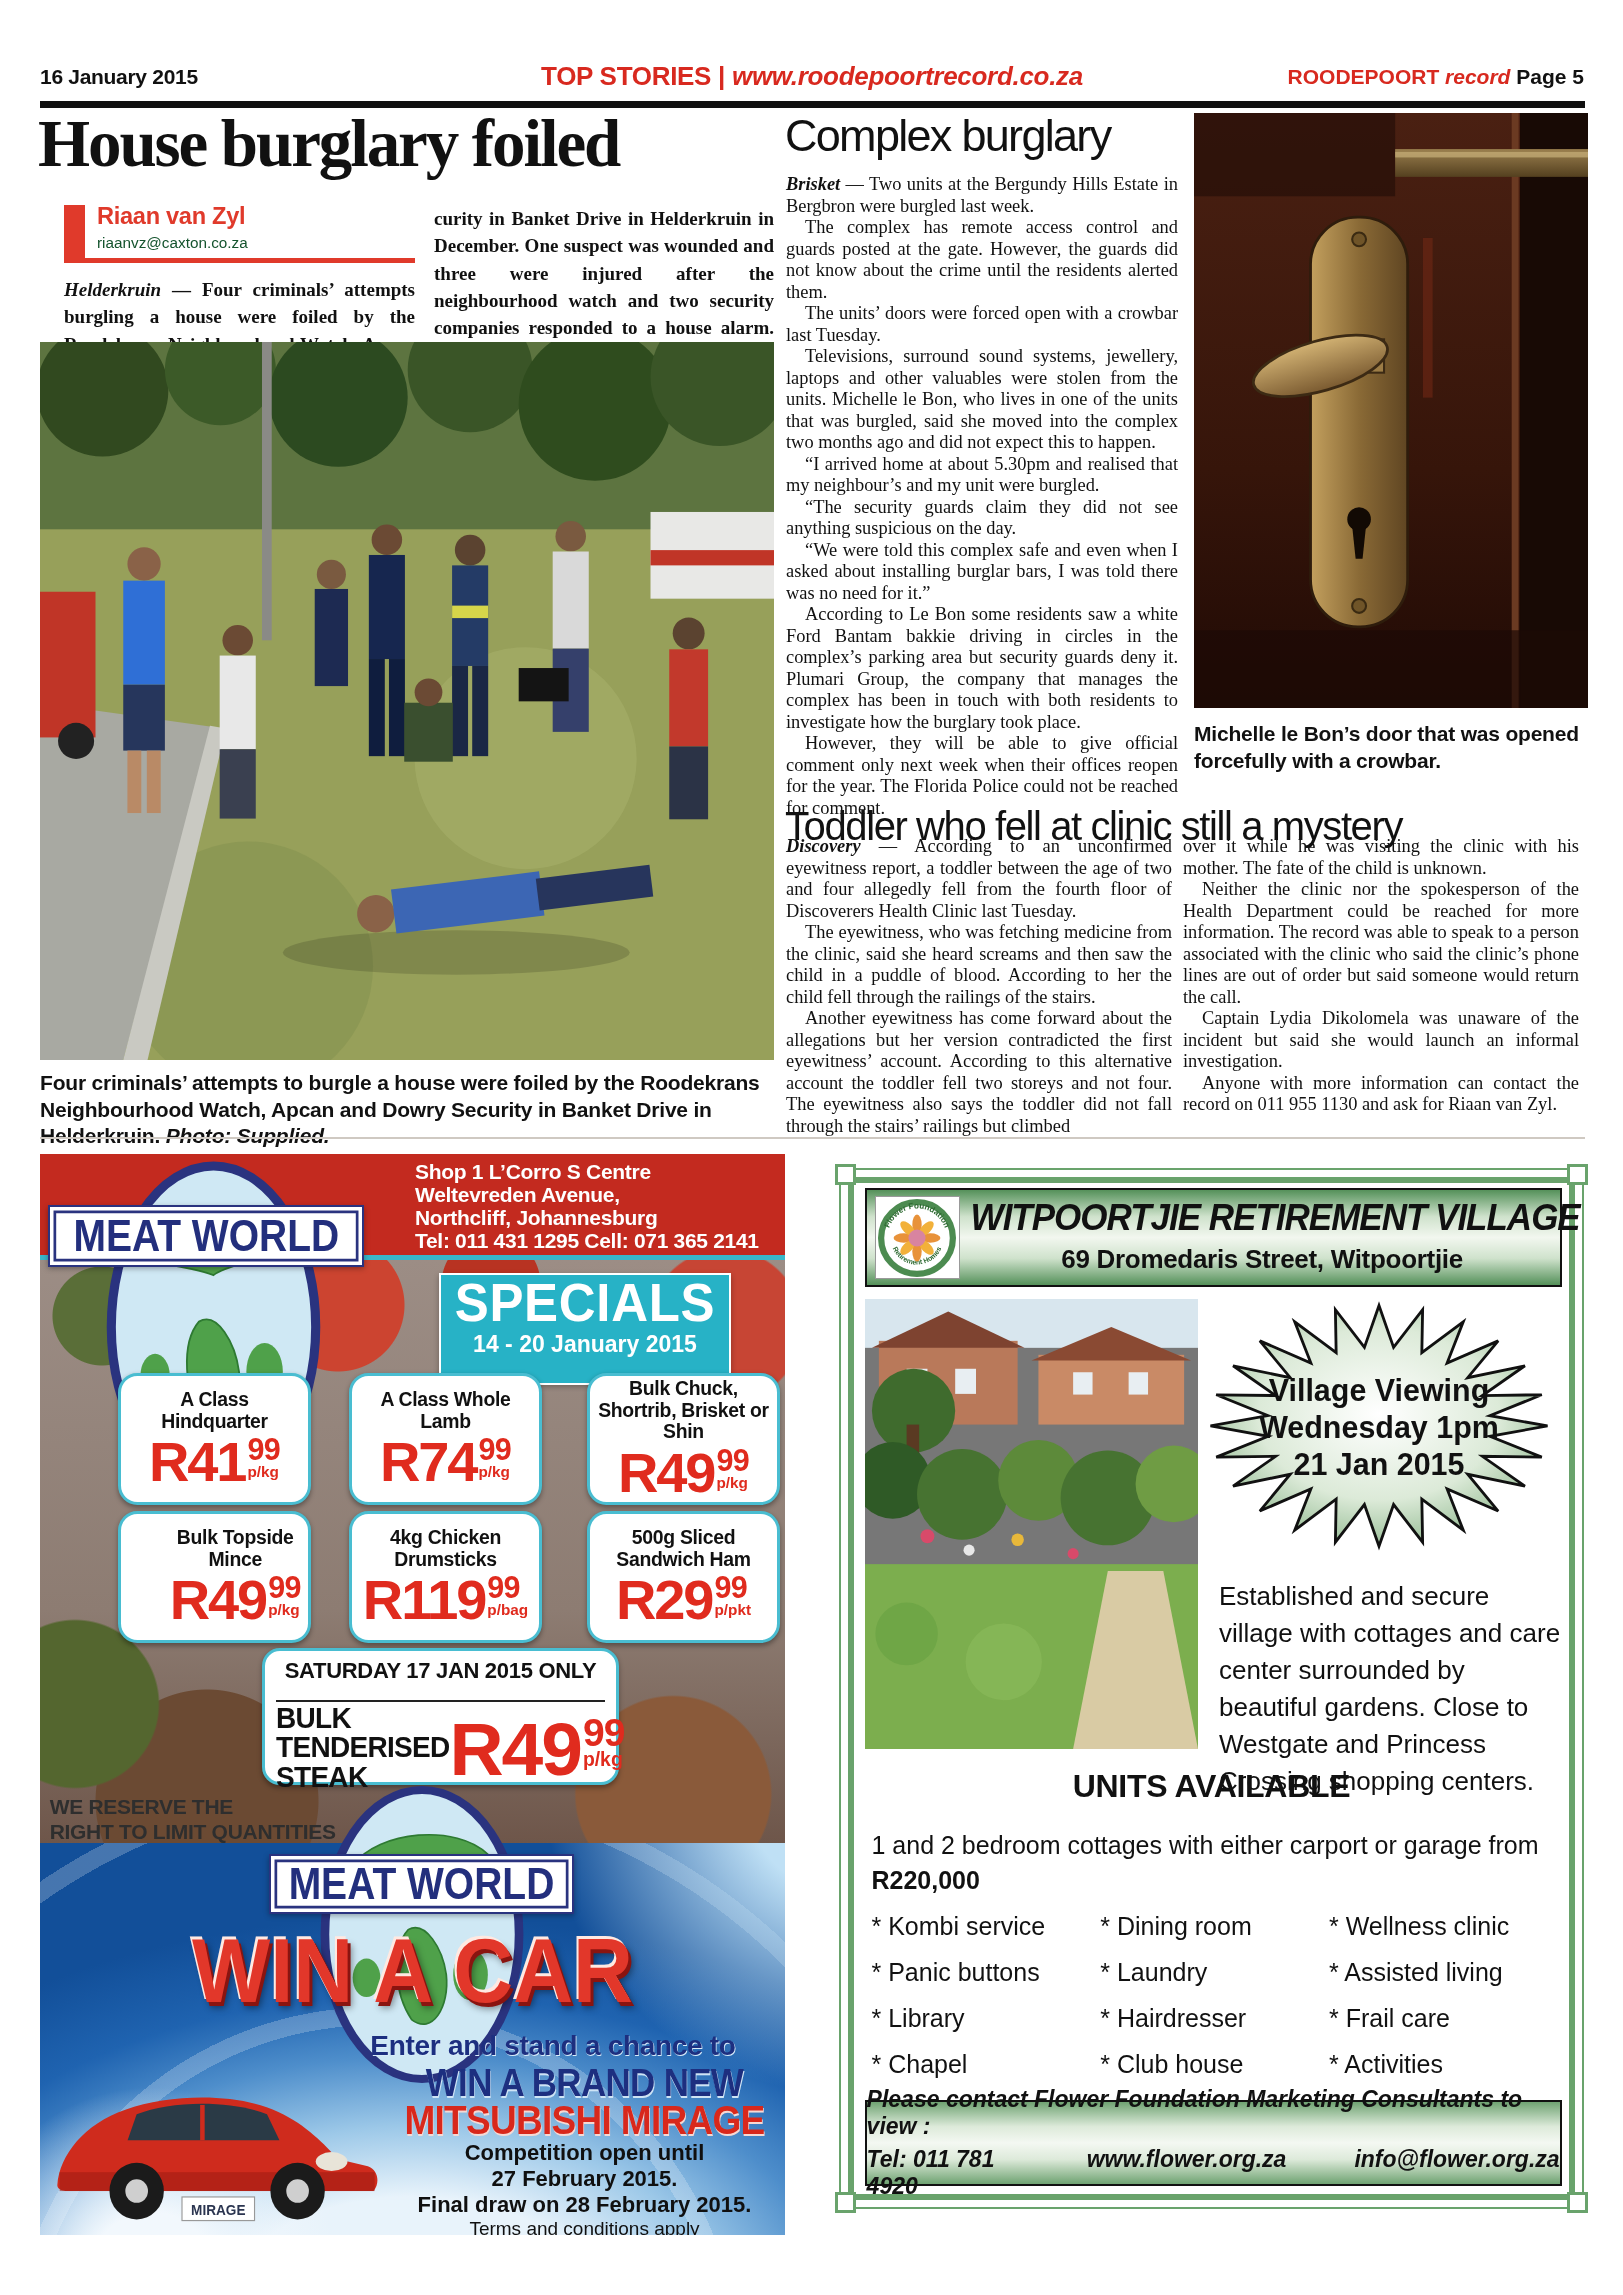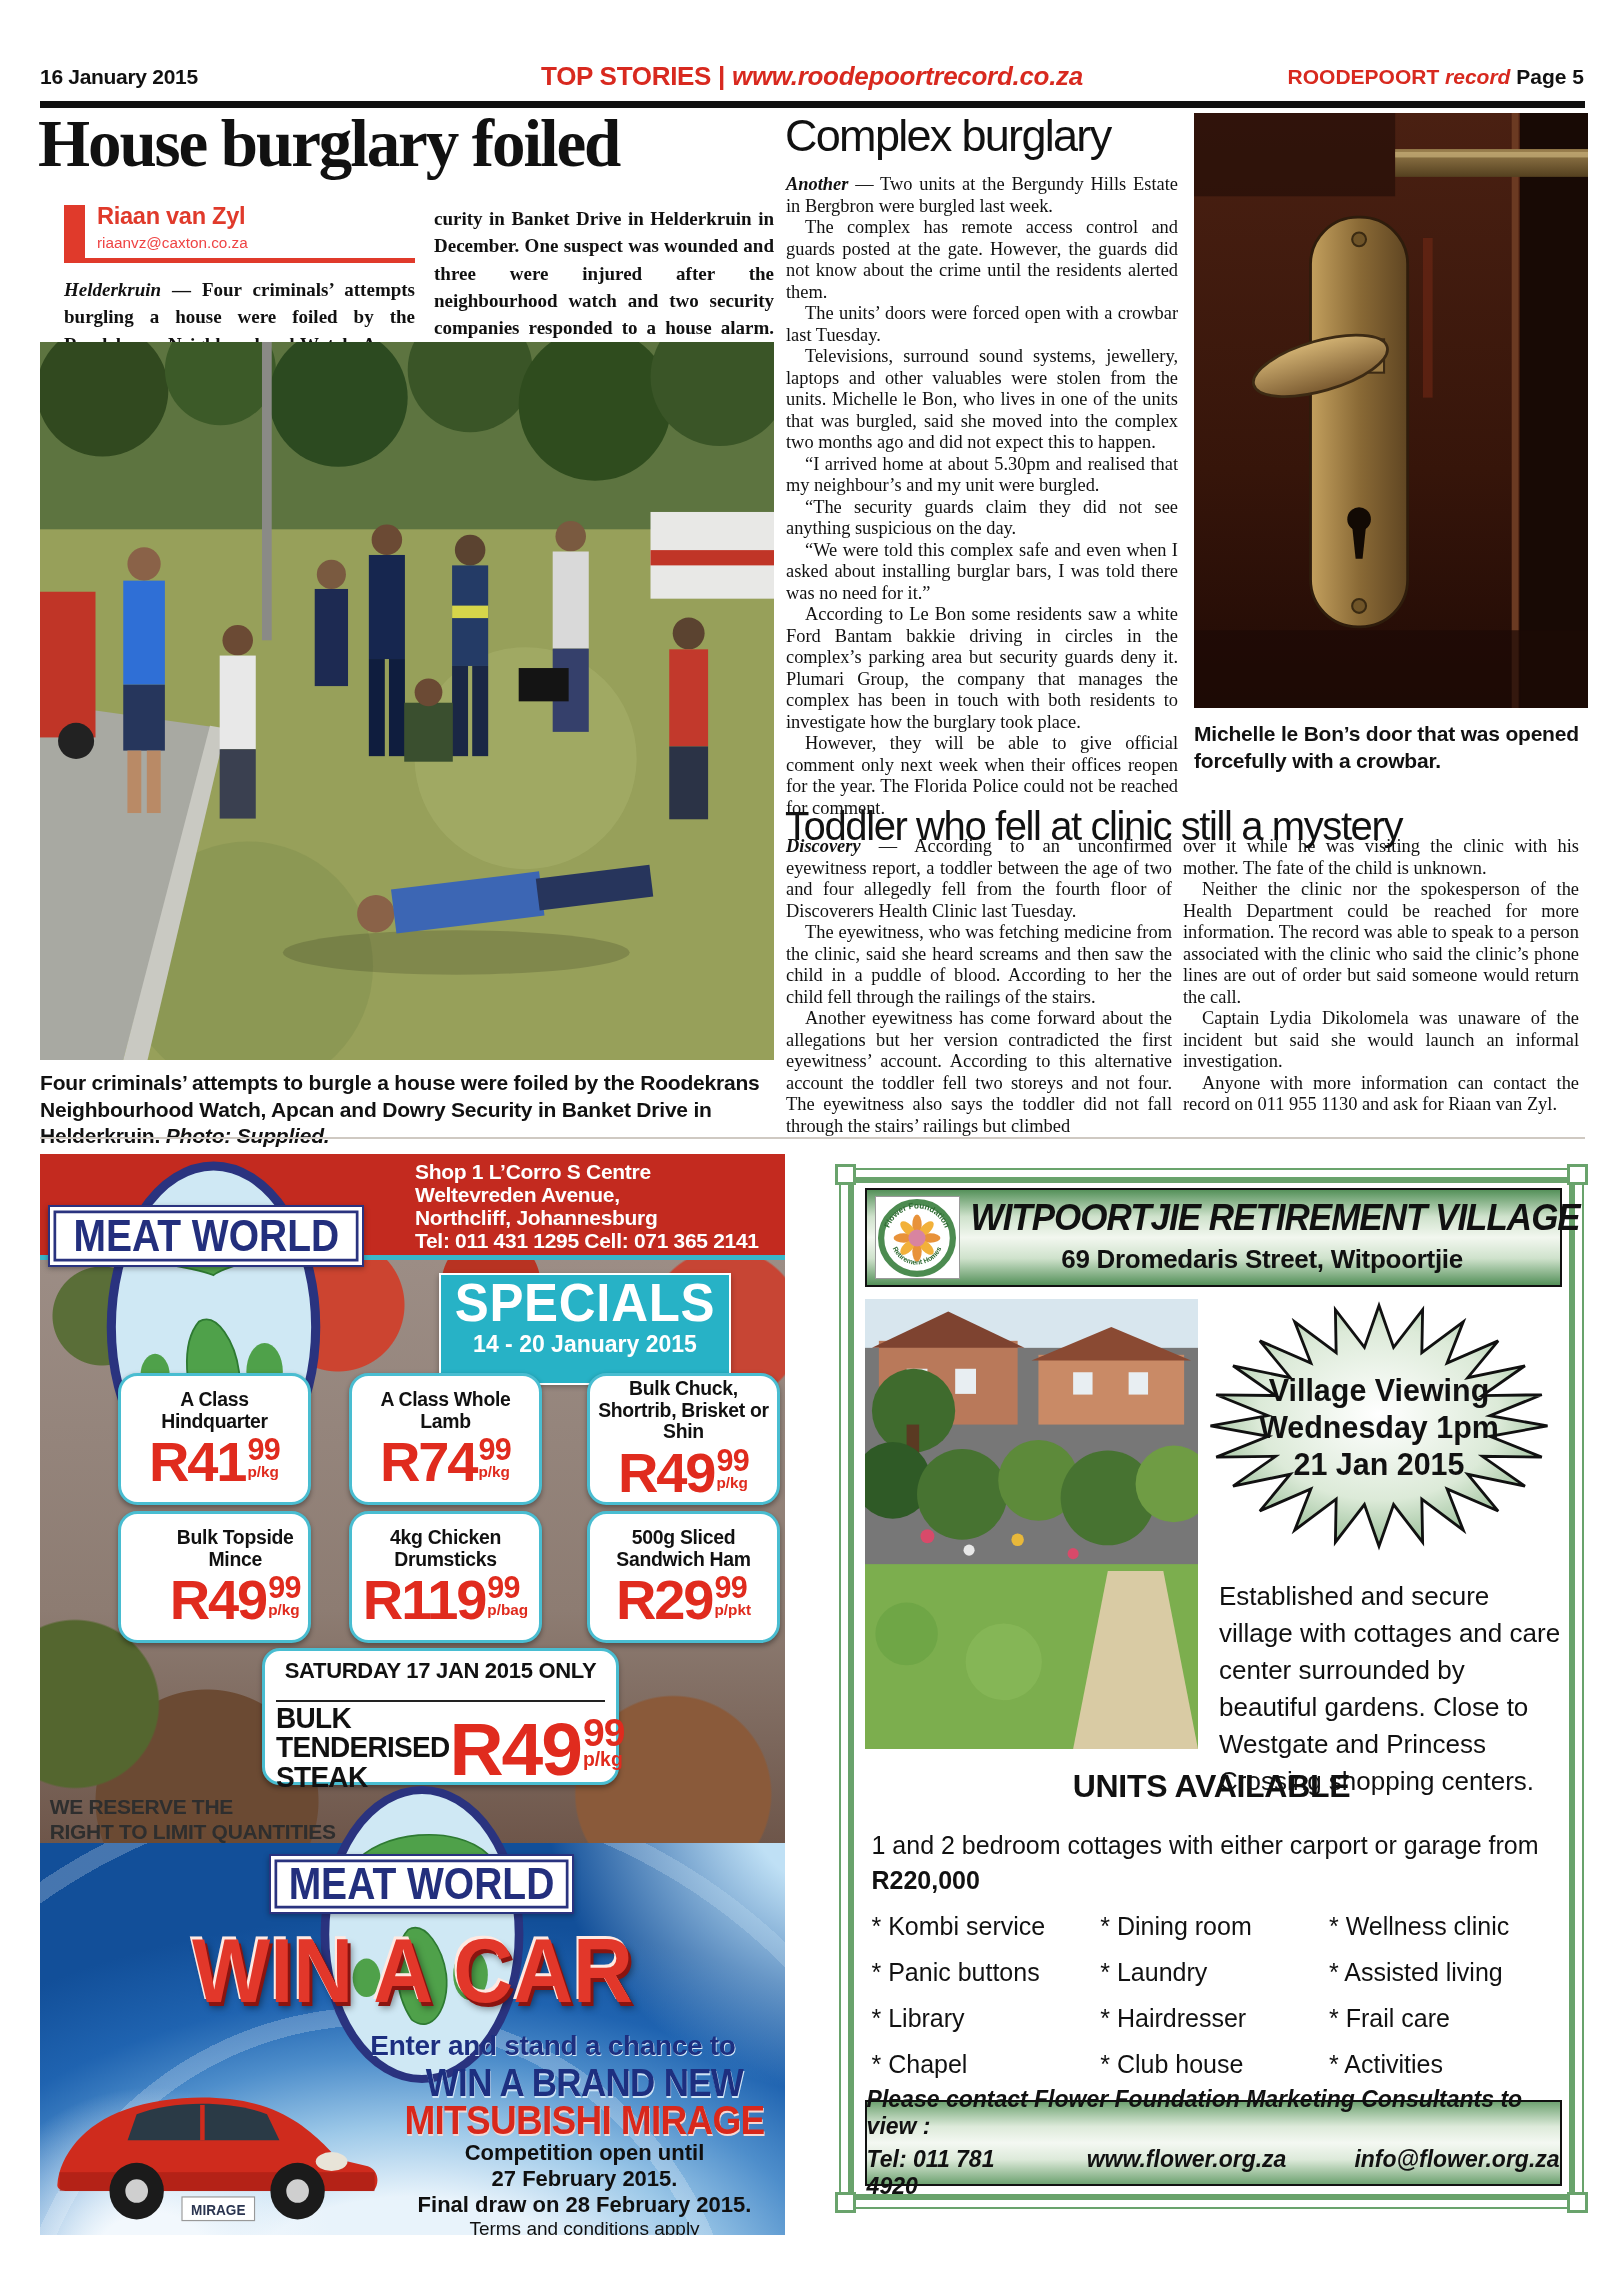--- a/index.html
+++ b/index.html
@@ -18,21 +18,21 @@
   .hdr-center .site { font-style:italic; }
   .hdr-right { right:40px; top:65px; font-size:21px; font-weight:bold; text-align:right; }
   .hdr-right .brand { color:#d8291f; }
   .hdr-right .brand-it { color:#d8291f; font-style:italic; font-weight:bold; }
   .hdr-rule { left:40px; top:101px; width:1545px; height:4.2px; border-top:5.6px solid #101010; border-bottom:2.1px solid #101010; }
 
   
   .house-headline { left:38px; top:110px; width:737px; font-weight:bold; font-size:67px; line-height:1.0; letter-spacing:-2.1px; }
   .byline-bar { left:64px; top:205px; width:21px; height:58px; background:#e03a2b; }
   .byline-name { left:97px; top:203px; font-size:23.6px; font-weight:bold; color:#e03a2b; letter-spacing:-0.3px; }
-  .byline-email { left:97px; top:234px; font-size:15.3px; color:#ef4444; }
+  .byline-email { left:97px; top:234px; font-size:15.3px; color:#14532d; }
   .byline-rule { left:64px; top:258px; width:351px; height:4.9px; background:#e03a2b; }
   .intro { font-family:"Liberation Serif", serif; font-weight:bold; font-size:19px; line-height:1.44; text-align:justify; }
   .intro-left { left:64px; top:276px; width:351px; }
   .intro-right { left:434px; top:205px; width:340px; }
   .dateline { font-style:italic; }
   .photo-frame { background:#777; }
   .caption { font-weight:bold; font-size:21px; line-height:1.27; letter-spacing:-0.2px; }
   .caption .ital { font-style:italic; }
   .caption1 { left:40px; top:1070px; width:734px; }
   .caption2 { left:1194px; top:721px; width:394px; }
@@ -221,21 +221,21 @@
           <circle cx="-20" cy="32" r="27" fill="#8a6248"></circle>
           <rect x="6" y="0" width="215" height="64" fill="#3c66b4"></rect>
           <rect x="215" y="10" width="165" height="46" fill="#27355c"></rect>
         </g>
     </svg>
   </div>
   <div class="abs caption caption1"><span>Four criminals’ attempts to burgle a house were foiled by the Roodekrans Neighbourhood Watch, Apcan and Dowry Security in Banket Drive in Helderkruin. </span><span class="ital">Photo: Supplied.</span></div>
 
   <div class="abs complex-headline">Complex burglary</div>
   <div class="abs news-body complex-body">
-    <p><span class="dateline serif" style="font-weight:bold;">Another</span><span> — Two units at the Bergundy Hills Estate in Bergbron were burgled last week.</span></p>
+    <p><span class="dateline serif" style="font-weight:bold;">Brisket</span><span> — Two units at the Bergundy Hills Estate in Bergbron were burgled last week.</span></p>
     <p>The complex has remote access control and guards posted at the gate. However, the guards did not know about the crime until the residents alerted them.</p>
     <p>The units’ doors were forced open with a crowbar last Tuesday.</p>
     <p>Televisions, surround sound systems, jewellery, laptops and other valuables were stolen from the units. Michelle le Bon, who lives in one of the units that was burgled, said she moved into the complex two months ago and did not expect this to happen.</p>
     <p>“I arrived home at about 5.30pm and realised that my neighbour’s and my unit were burgled.</p>
     <p>“The security guards claim they did not see anything suspicious on the day.</p>
     <p>“We were told this complex safe and even when I asked about installing burglar bars, I was told there was no need for it.”</p>
     <p>According to Le Bon some residents saw a white Ford Bantam bakkie driving in circles in the complex’s parking area but security guards deny it. Plumari Group, the company that manages the complex has been in touch with both residents to investigate how the burglary took place.</p>
     <p>However, they will be able to give official comment only next week when their offices reopen for the year. The Florida Police could not be reached for comment.</p>
   </div>
 

